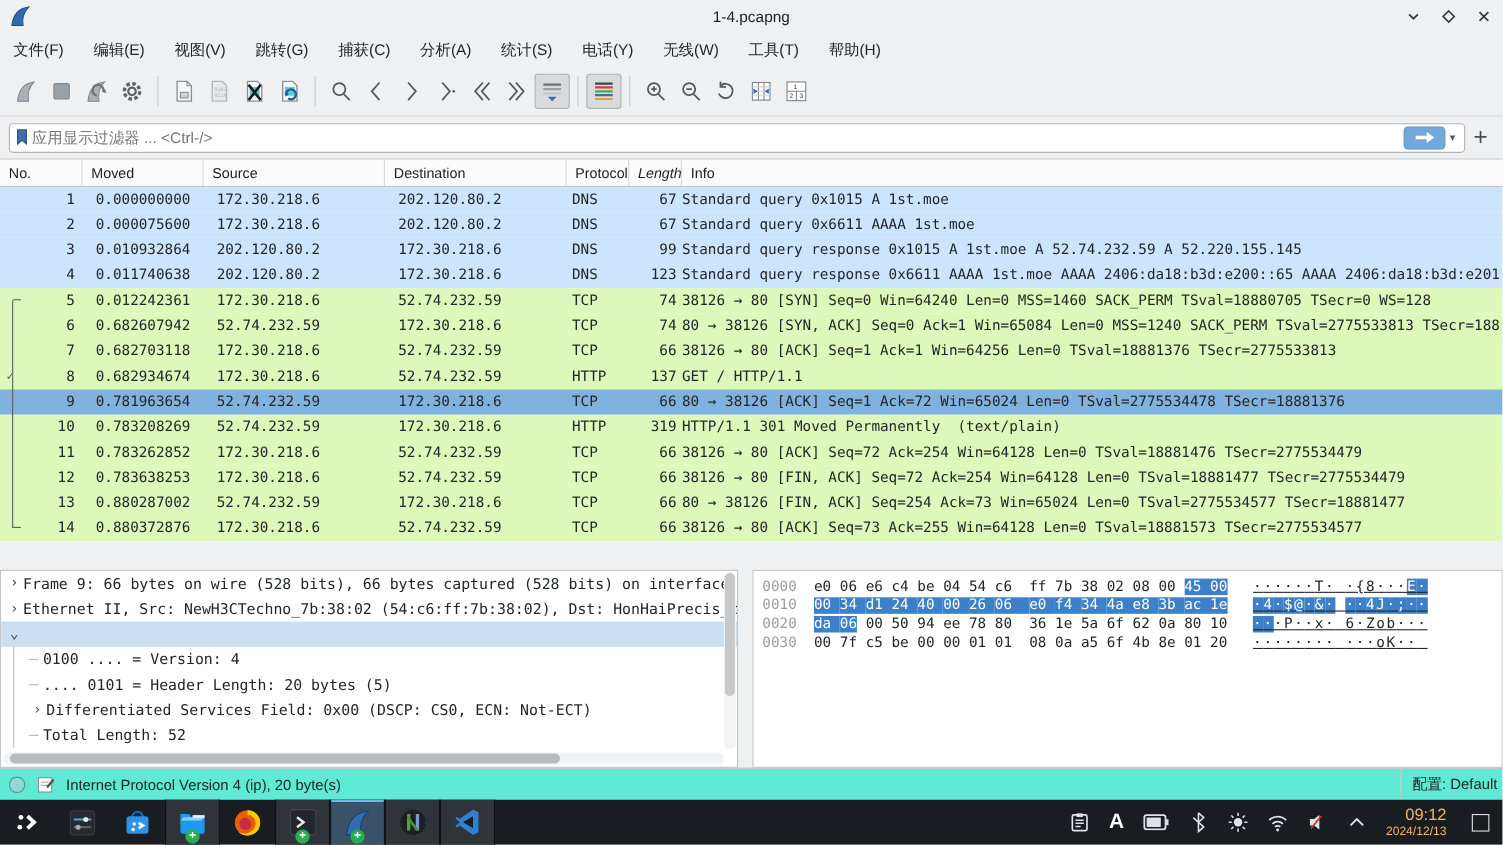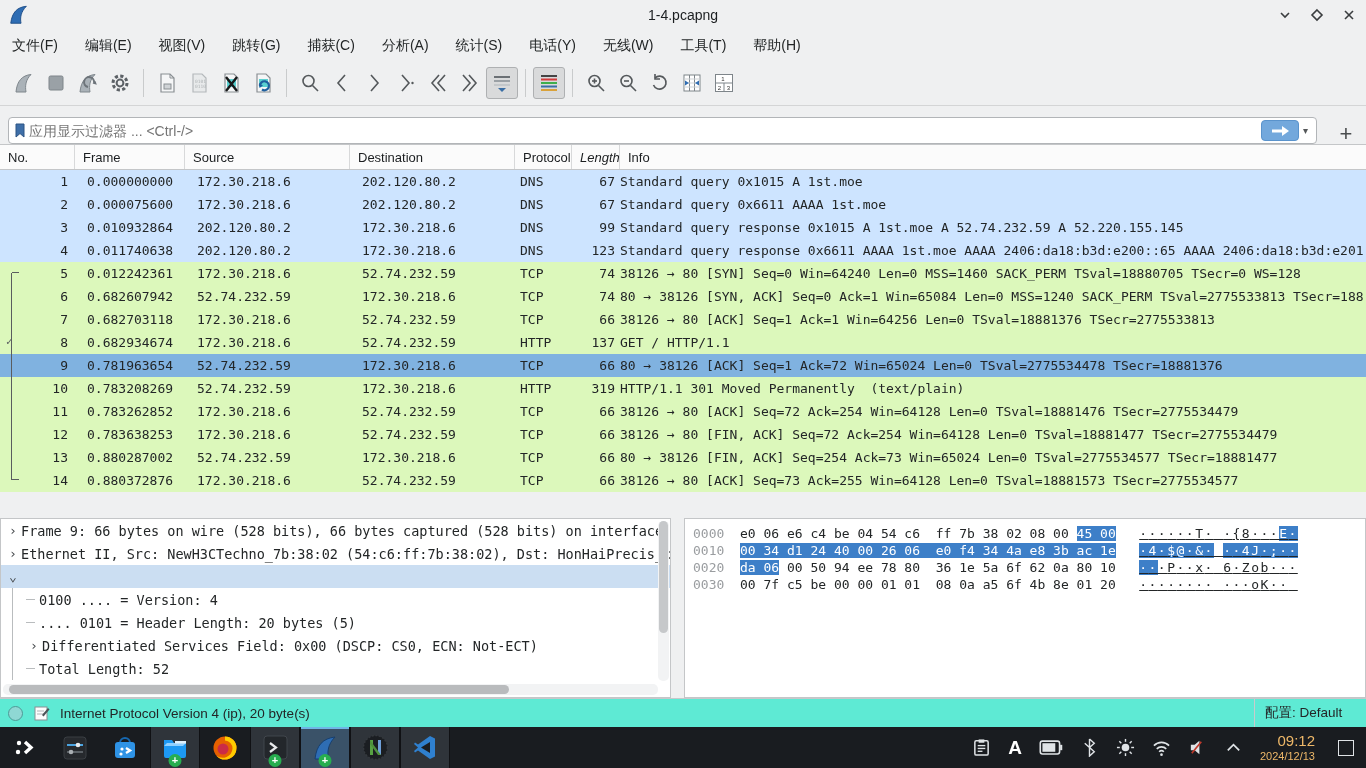--- a/index.html
+++ b/index.html
@@ -22,21 +22,21 @@
   .toolbar { height:45px; display:flex; align-items:center; padding-left:8px; border-bottom:1px solid #d4d5d6; }
   .tbtn { width:32px; height:32px; display:flex; align-items:center; justify-content:center; border-radius:3px; position:relative; }
   .tbtn.pressed { background:#d9dadb; border:1px solid #aeb0b2; }
   .tsep { width:1px; height:28px; background:#c9cbcc; margin:0 7px; }
   .tbtn svg { width:24px; height:24px; }
   .finshape { fill:#aab2b8; stroke:#7e868c; stroke-width:1; }
   .docshape { fill:#f5f6f7; stroke:#8a8f93; stroke-width:1.2; }
   .navstroke { stroke:#54585b; stroke-width:1.6; fill:none; }
 
   
-  .filterbar { height:38px; display:flex; align-items:flex-end; padding:0 8px; gap:17px; }
+  .filterbar { height:38px; display:flex; align-items:center; padding:0 8px; gap:2px; }
   .filter-field { flex:1; height:27px; background:#ffffff; border:1px solid #b2b5b8; border-radius:4px; display:flex; align-items:center; padding:0 4px 0 4px; }
   .filter-field input { flex:1; border:none; outline:none; font-size:14px; color:#9aa0a4; background:transparent; font-family:inherit; }
   .apply-btn { width:38px; height:21px; background:#73a8dc; border:1px solid #5a93cc; border-radius:4px; display:flex; align-items:center; justify-content:center; }
   .apply-btn svg { width:20px; height:12px; }
   .caret { font-size:10px; color:#55585a; margin:0 4px; }
   .plus-btn { font-size:22px; color:#4a4d4f; width:24px; text-align:center; line-height:20px; }
 
   
   .pl-header { height:26px; background:#fbfbfb; border-top:1px solid #c4c6c8; border-bottom:1px solid #c4c6c8; display:flex; font-size:13px; align-items:center; color:#1b1e20; }
   .pl-header .col { border-right:1px solid #d8d9da; height:100%; display:flex; align-items:center; padding-left:8px; overflow:hidden; white-space:nowrap; }
@@ -67,21 +67,21 @@
   .hex-pane { flex:1; background:#ffffff; border:1px solid #c4c6c8; margin-left:13px; padding:6px 0 0 8px; overflow:hidden; }
   .hexline { font-size:13px; line-height:17px; white-space:pre; }
   .hexline .off { color:#9a9da0; }
   .hexline .hl { background:#3d7fc8; color:#ffffff; }
   .hex-ascii { letter-spacing:1.5px;text-decoration:underline; }
 
   
   .statusbar { position:absolute; top:698px; left:0; width:1366px; height:29px; background:#5eead4; border-top:1px solid #c6c8ca; display:flex; align-items:center; font-size:13.5px; }
   .sb-left { display:flex; align-items:center; gap:10px; padding-left:8px; flex:1; }
   .sb-mid { width:330px; border-left:1px solid #c9cbcc; height:100%; display:flex; align-items:center; justify-content:center; }
-  .sb-right { width:112px; border-left:1px solid #c9cbcc; height:100%; display:flex; align-items:center; padding-left:10px; }
+  .sb-right { width:93px; border-left:1px solid #c9cbcc; height:100%; display:flex; align-items:center; padding-left:10px; }
   .expert-dot { width:15px; height:15px; border-radius:50%; background:#8fd8d4; border:1px solid #4d9a96; }
 
   
   .taskbar { position:absolute; top:727px; left:0; width:1366px; height:41px; background:#191c20; display:flex; align-items:center; }
   .task-tile { width:50px; height:41px; display:flex; align-items:center; justify-content:center; position:relative; }
   .task-tile.running { background:#2f343a; border-left:1px solid #101114; border-right:1px solid #101114; }
   .task-tile.active { background:#3a5268; box-shadow:inset 0 2px 0 #6fb6e6; }
   .badge { position:absolute; bottom:1px; left:50%; transform:translateX(-50%); width:13px; height:13px; border-radius:50%; background:#27ae4f; color:#fff; font-size:11px; line-height:12px; text-align:center; font-weight:bold; }
   .tray { margin-left:auto; display:flex; align-items:center; gap:17px; padding-right:12px; color:#dfe3e6; }
   .tray svg { width:19px; height:19px; }
@@ -293,21 +293,21 @@
           <polygon points="12,1 19,6 12,11" fill="#fff"></polygon>
         </svg>
       </div>
     <span class="caret">▾</span>
   </div>
   <div class="plus-btn">+</div>
 </div>
 
 <div class="pl-header" id="plheader">
     <div class="col" style="width: 75px;">No.</div>
-    <div class="col" style="width: 110px;">Frame</div>
+    <div class="col" style="width: 110px;">Moved</div>
     <div class="col" style="width: 165px;">Source</div>
     <div class="col" style="width: 165px;">Destination</div>
     <div class="col" style="width: 57px;">Protocol</div>
     <div class="col" style="width: 48px; font-style: italic;">Length</div>
     <div class="col" style="width: auto; flex: 1 1 0%; border-right: none;">Info</div>
   </div>
 
 <div class="packet-list" id="plist">
     <div class="prow mono dns"><div class="c c-no" style="width: 75px;">1</div><div class="c c-time" style="width: 110px; padding-left: 12px;">0.000000000</div><div class="c c-src" style="width: 165px; padding-left: 12px;">172.30.218.6</div><div class="c c-dst" style="width: 165px; padding-left: 12px;">202.120.80.2</div><div class="c c-proto" style="width: 57px; padding-left: 5px;">DNS</div><div class="c c-len" style="width: 48px;">67</div><div class="c c-info" style="width: auto; flex: 1 1 0%;">Standard query 0x1015 A 1st.moe</div></div>
     <div class="prow mono dns"><div class="c c-no" style="width: 75px;">2</div><div class="c c-time" style="width: 110px; padding-left: 12px;">0.000075600</div><div class="c c-src" style="width: 165px; padding-left: 12px;">172.30.218.6</div><div class="c c-dst" style="width: 165px; padding-left: 12px;">202.120.80.2</div><div class="c c-proto" style="width: 57px; padding-left: 5px;">DNS</div><div class="c c-len" style="width: 48px;">67</div><div class="c c-info" style="width: auto; flex: 1 1 0%;">Standard query 0x6611 AAAA 1st.moe</div></div>

